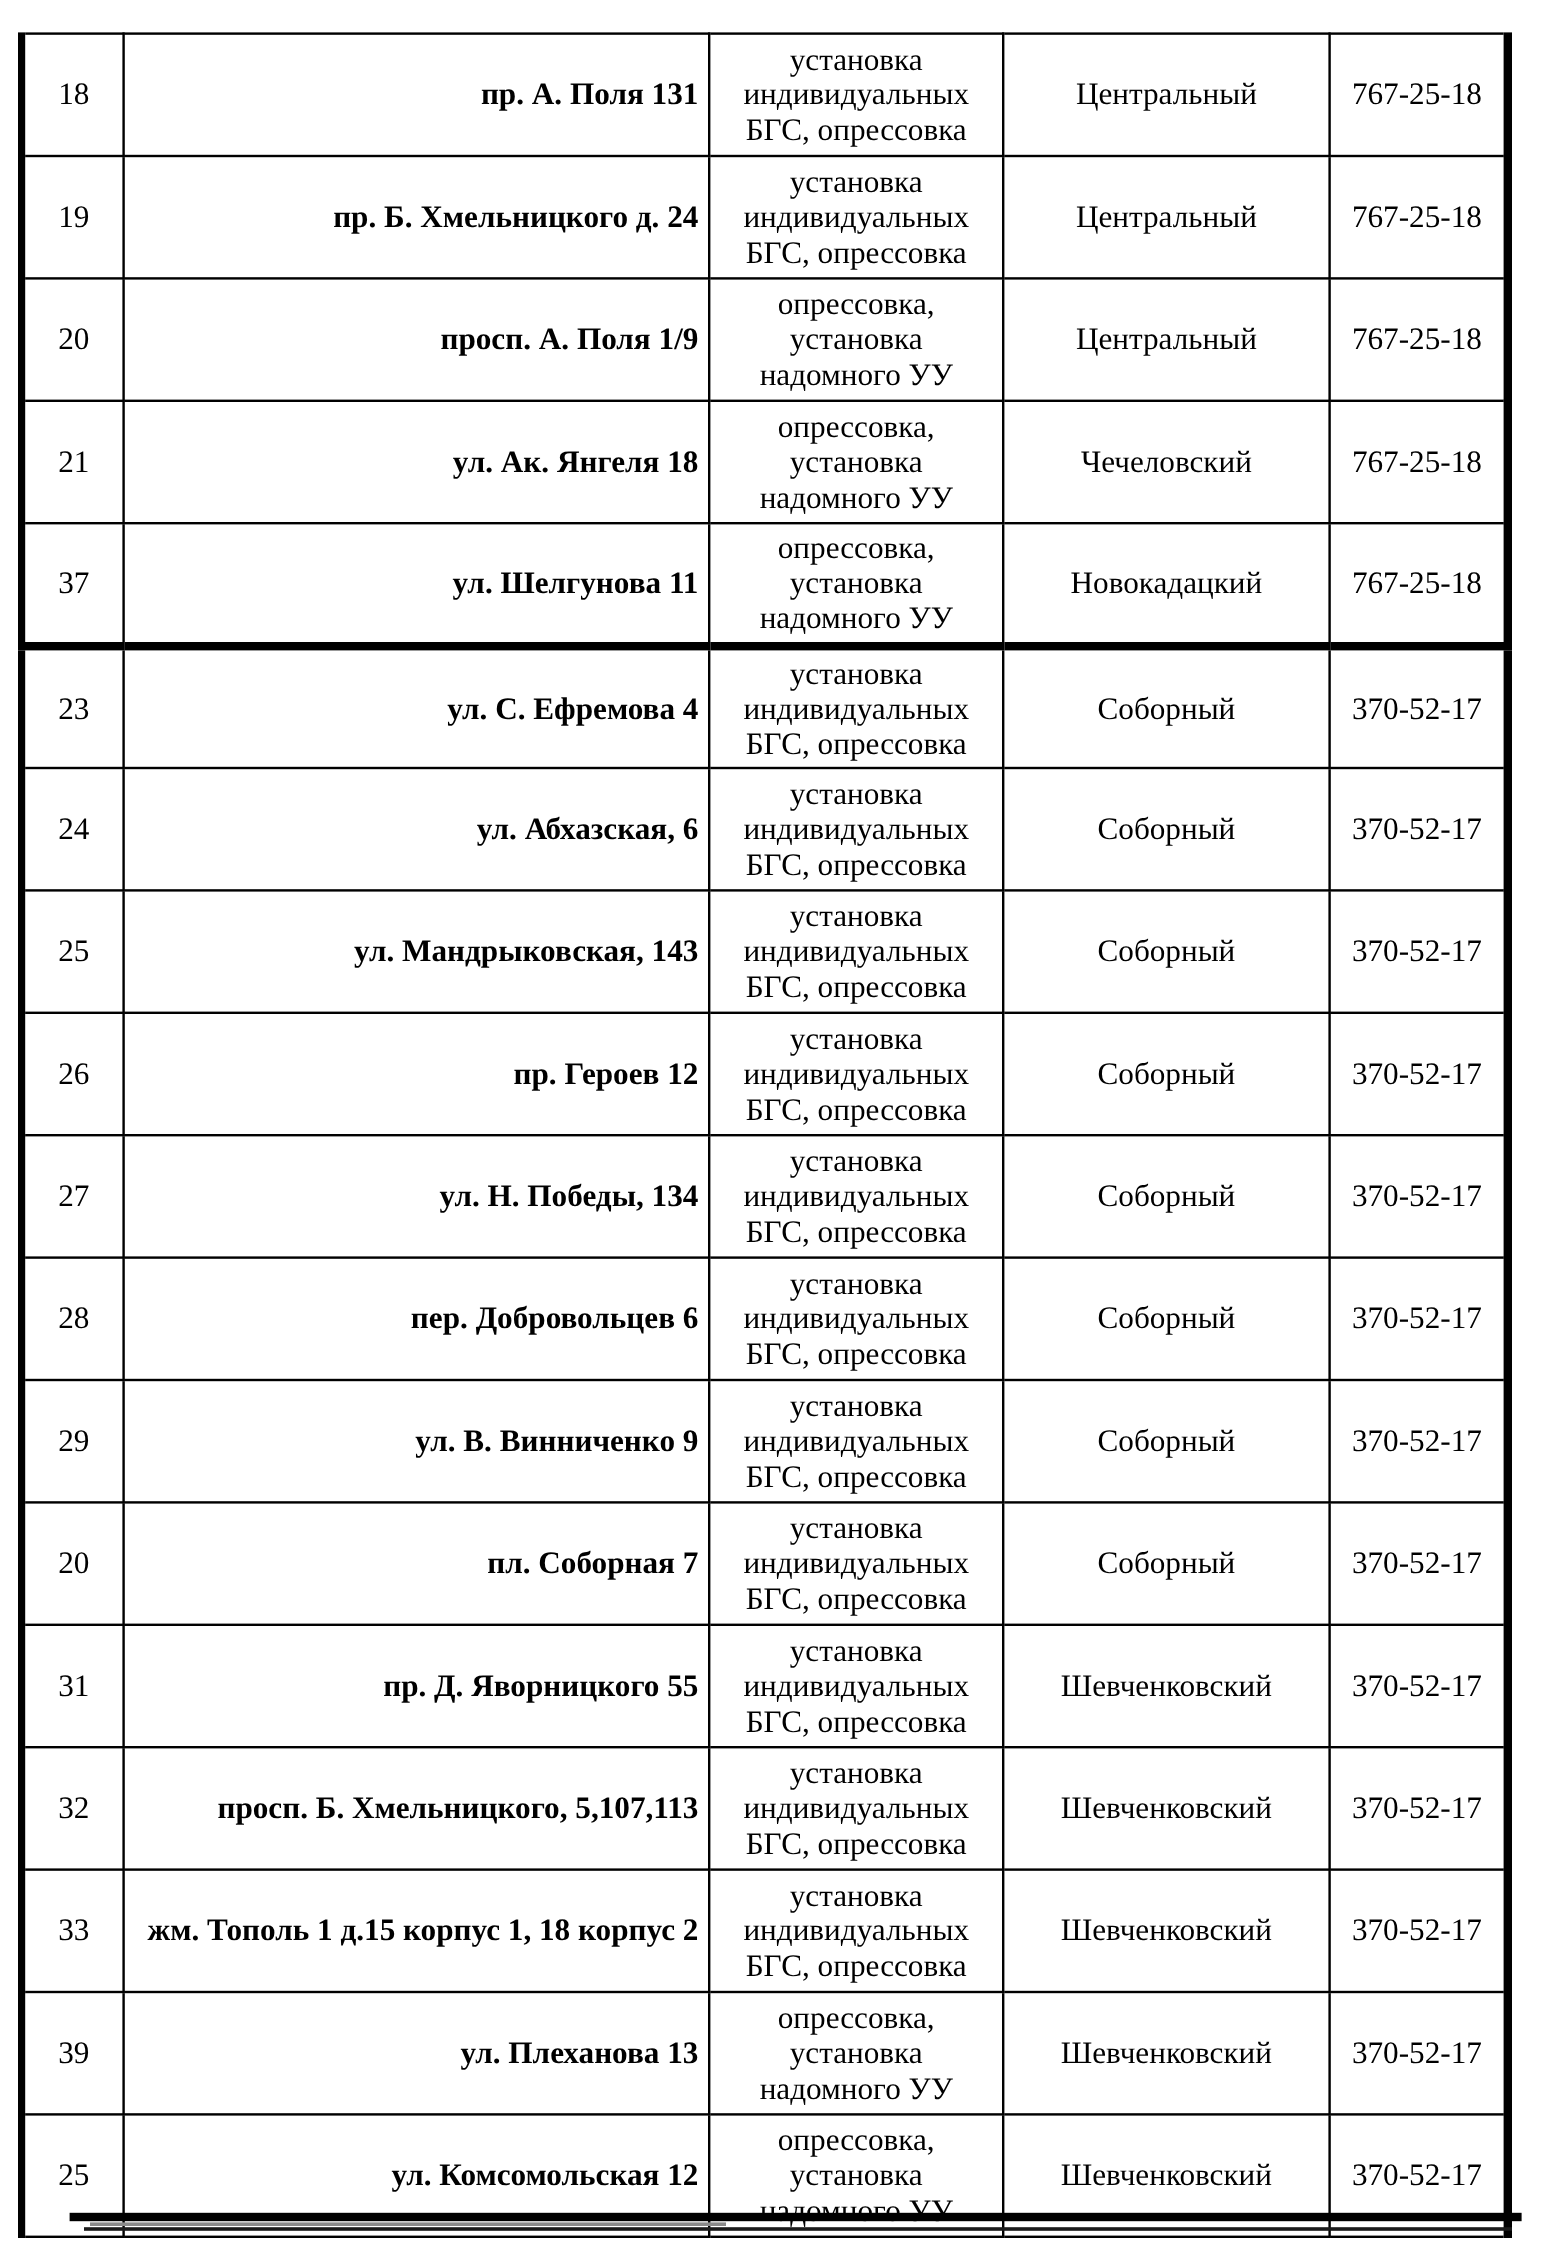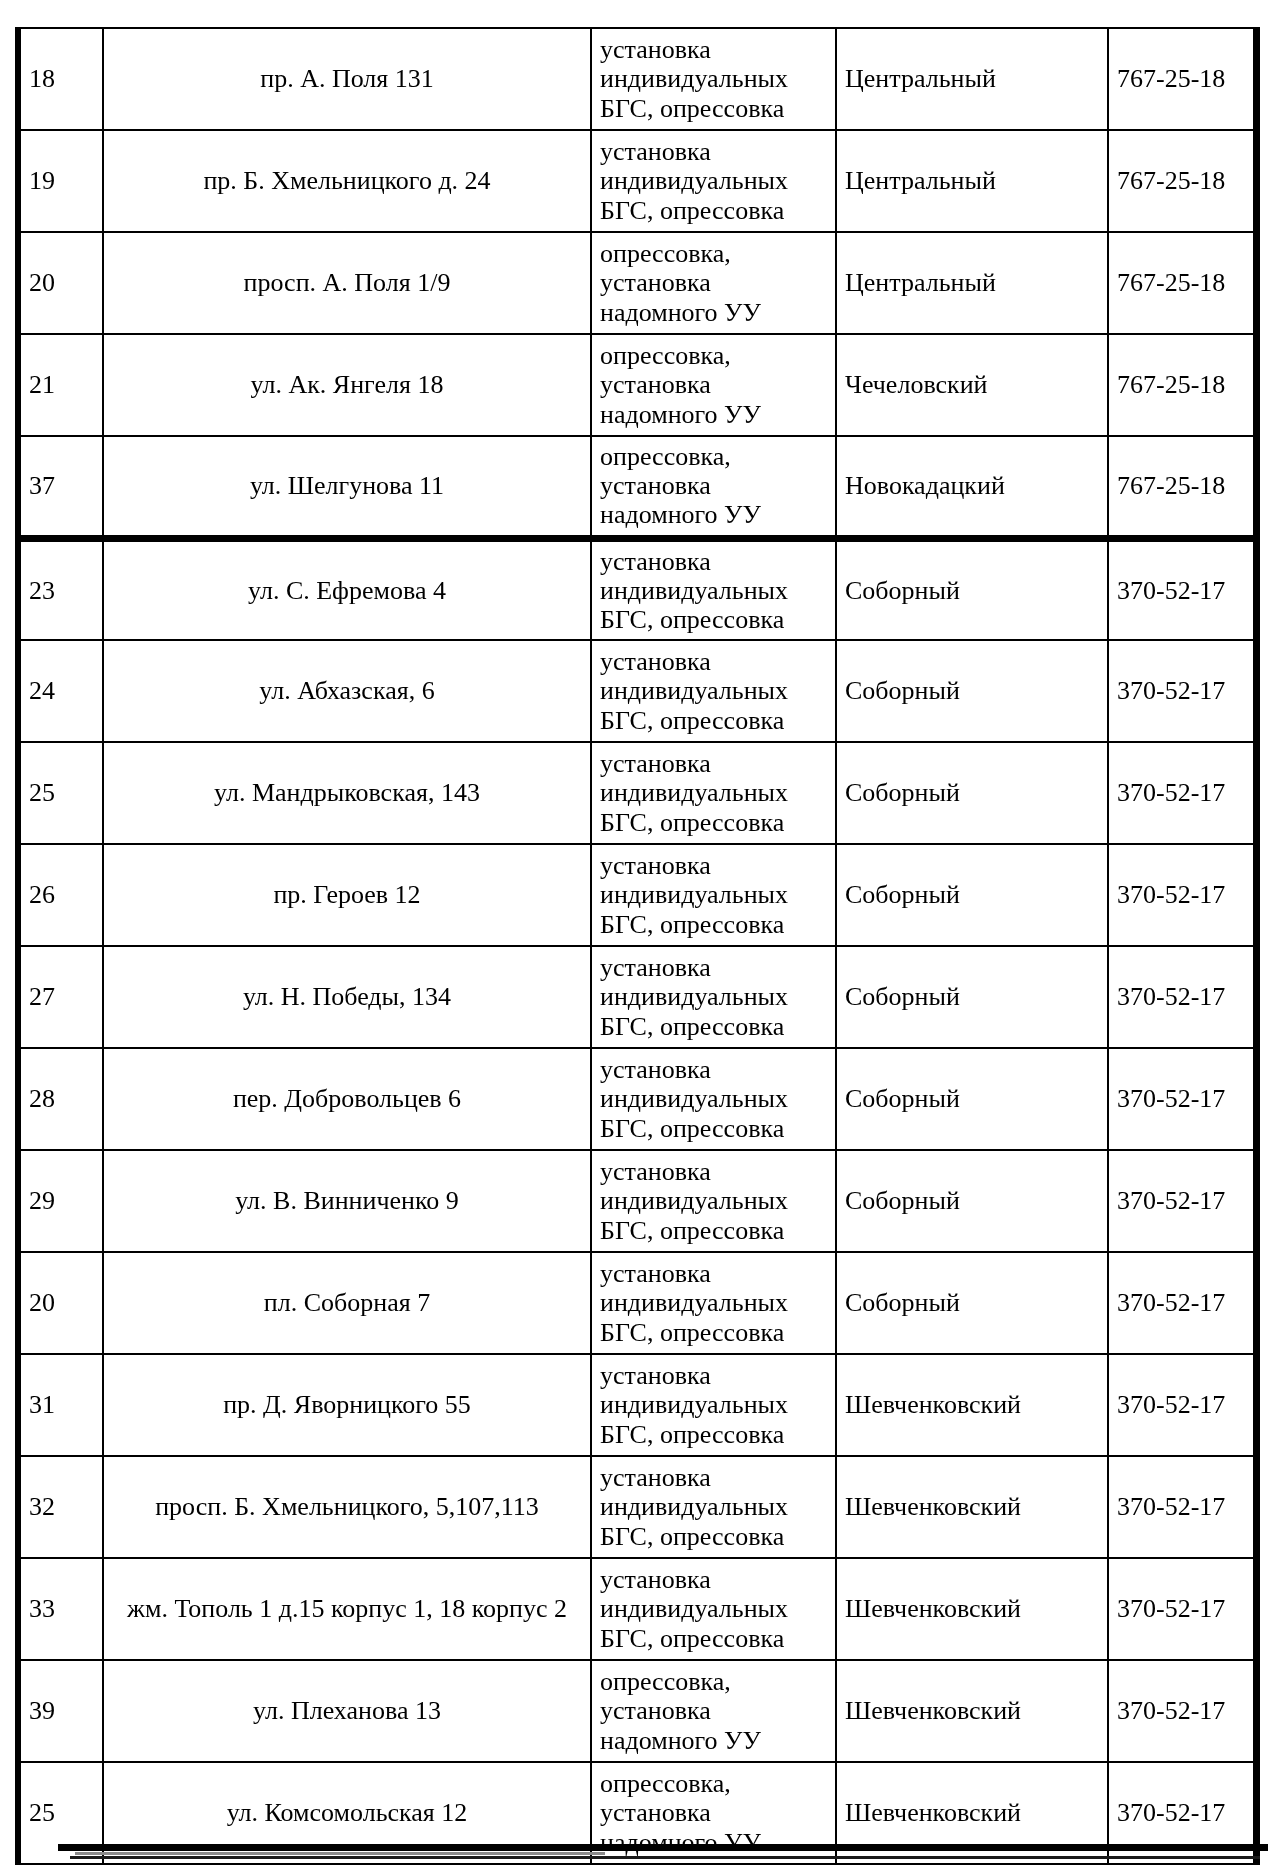--- a/index.html
+++ b/index.html
@@ -38,31 +38,32 @@
   }
   table.schedule td {
     border: 2px solid #000;
     font-size: 26px;
     line-height: 1.12;
     vertical-align: middle;
     padding: 2px 8px;
     overflow: hidden;
   }
   td.cell-num {
-    text-align: left;
+    text-align: center;
   }
   td.cell-addr {
-    text-align: center;
+    text-align: right;
     padding-left: 18px;
     padding-right: 12px;
+    font-weight: bold;
   }
   td.cell-works,
   td.cell-district,
   td.cell-phone {
-    text-align: left;
+    text-align: center;
   }
   tr.section-end td {
     border-bottom: 7px solid #000;
   }
   
   .bottom-rule-1 {
     position: absolute;
     left: 58px;
     top: 1844px;
     width: 1210px;

